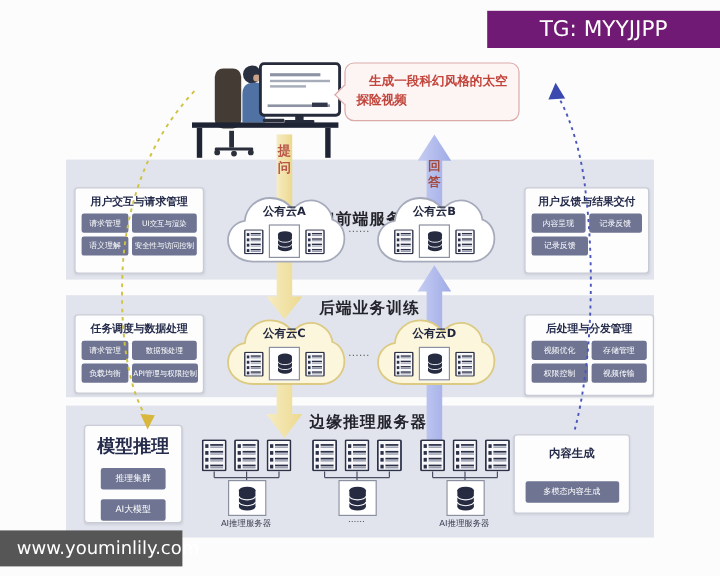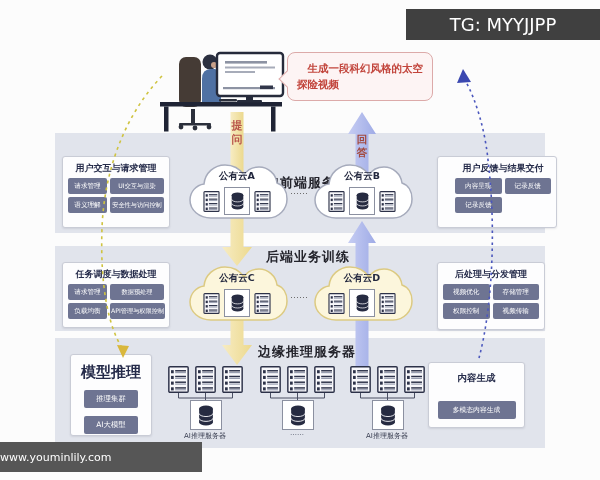--- a/index.html
+++ b/index.html
@@ -32,21 +32,21 @@
          box-shadow:0 1px 2px rgba(40,40,60,.10);z-index:3;box-sizing:border-box;}
   .panel-title{font-size:9px;font-weight:bold;color:#252b4a;text-align:center;margin:5px 2px 3px;}
   .chip-row{display:flex;gap:3px;margin:3px 5px;justify-content:space-between;}
   .chip{background:#6e7492;color:#fff;font-size:6.6px;text-align:center;padding:3.5px 1px;
         border-radius:2px;white-space:nowrap;overflow:visible;}
   .chip-a{flex:0 0 37px;}
   .chip-b{flex:1;font-size:6.2px;}
   .chip-eq{flex:1;}
   .chip-solo{flex:0 0 45px;}
   #panel-user-interaction{left:62px;top:156px;width:108px;height:72px;}
-  #panel-user-feedback{left:437px;top:156px;width:120px;height:72px;padding-left:12px;}
+  #panel-user-feedback{left:437px;top:156px;width:104px;height:72px;}
   #panel-task-scheduling{left:62px;top:262px;width:108px;height:66px;}
   #panel-post-processing{left:437px;top:262px;width:108px;height:68px;}
   #panel-model-inference{left:70px;top:354px;width:82px;height:82px;}
   #panel-model-inference .chip{display:block;width:54px;margin:8px auto 0;font-size:7.4px;padding:4px 0;}
   #panel-model-inference .panel-title{font-size:15px;margin-top:8px;}
   #panel-content-generation{left:428px;top:362px;width:97px;height:66px;}
   #panel-content-generation .chip{display:block;width:78px;margin:16px auto 0;font-size:6.8px;padding:4px 0;}
   #panel-content-generation .panel-title{font-size:9.5px;margin-top:9px;}
 
   
@@ -78,23 +78,23 @@
 
   
   #speech-bubble{position:absolute;left:287px;top:52px;width:146px;height:49px;background:#fdf4f4;
                  border:1.5px solid #dcaaa9;border-radius:8px;z-index:5;box-sizing:border-box;}
   #speech-bubble .txt{margin:7px 9px;color:#c2453c;font-weight:bold;font-size:10.5px;
                       line-height:1.55;text-indent:1em;}
   #bubble-tail{position:absolute;left:-7px;top:20px;width:11px;height:11px;background:#fdf4f4;
                border-left:1.5px solid #dcaaa9;border-bottom:1.5px solid #dcaaa9;transform:rotate(45deg);}
 
   
-  .wm{position:absolute;background:#404040;color:#fff;display:flex;align-items:center;z-index:6;}
+  .wm{position:absolute;background:#701a75;color:#fff;display:flex;align-items:center;z-index:6;}
   #wm-top{left:406px;top:9px;width:194px;height:31px;justify-content:center;font-size:18px;}
-  #wm-bottom{left:0;top:442px;width:202px;height:30px;font-size:11px;
+  #wm-bottom{left:0;top:442px;width:152px;height:30px;padding-left:14px;font-size:15px;
              box-sizing:border-box;background:#565656;}
 </style>
 </head>
 <body>
 
 <svg width="0" height="0" style="position:absolute">
   <defs>
     <symbol id="sym-rack" viewBox="0 0 20 26">
       <rect x="0.7" y="0.7" width="18.6" height="24.6" rx="1" fill="#f8f8fb" stroke="#2c3148" stroke-width="1.4"></rect>
       <g fill="#2c3148">

